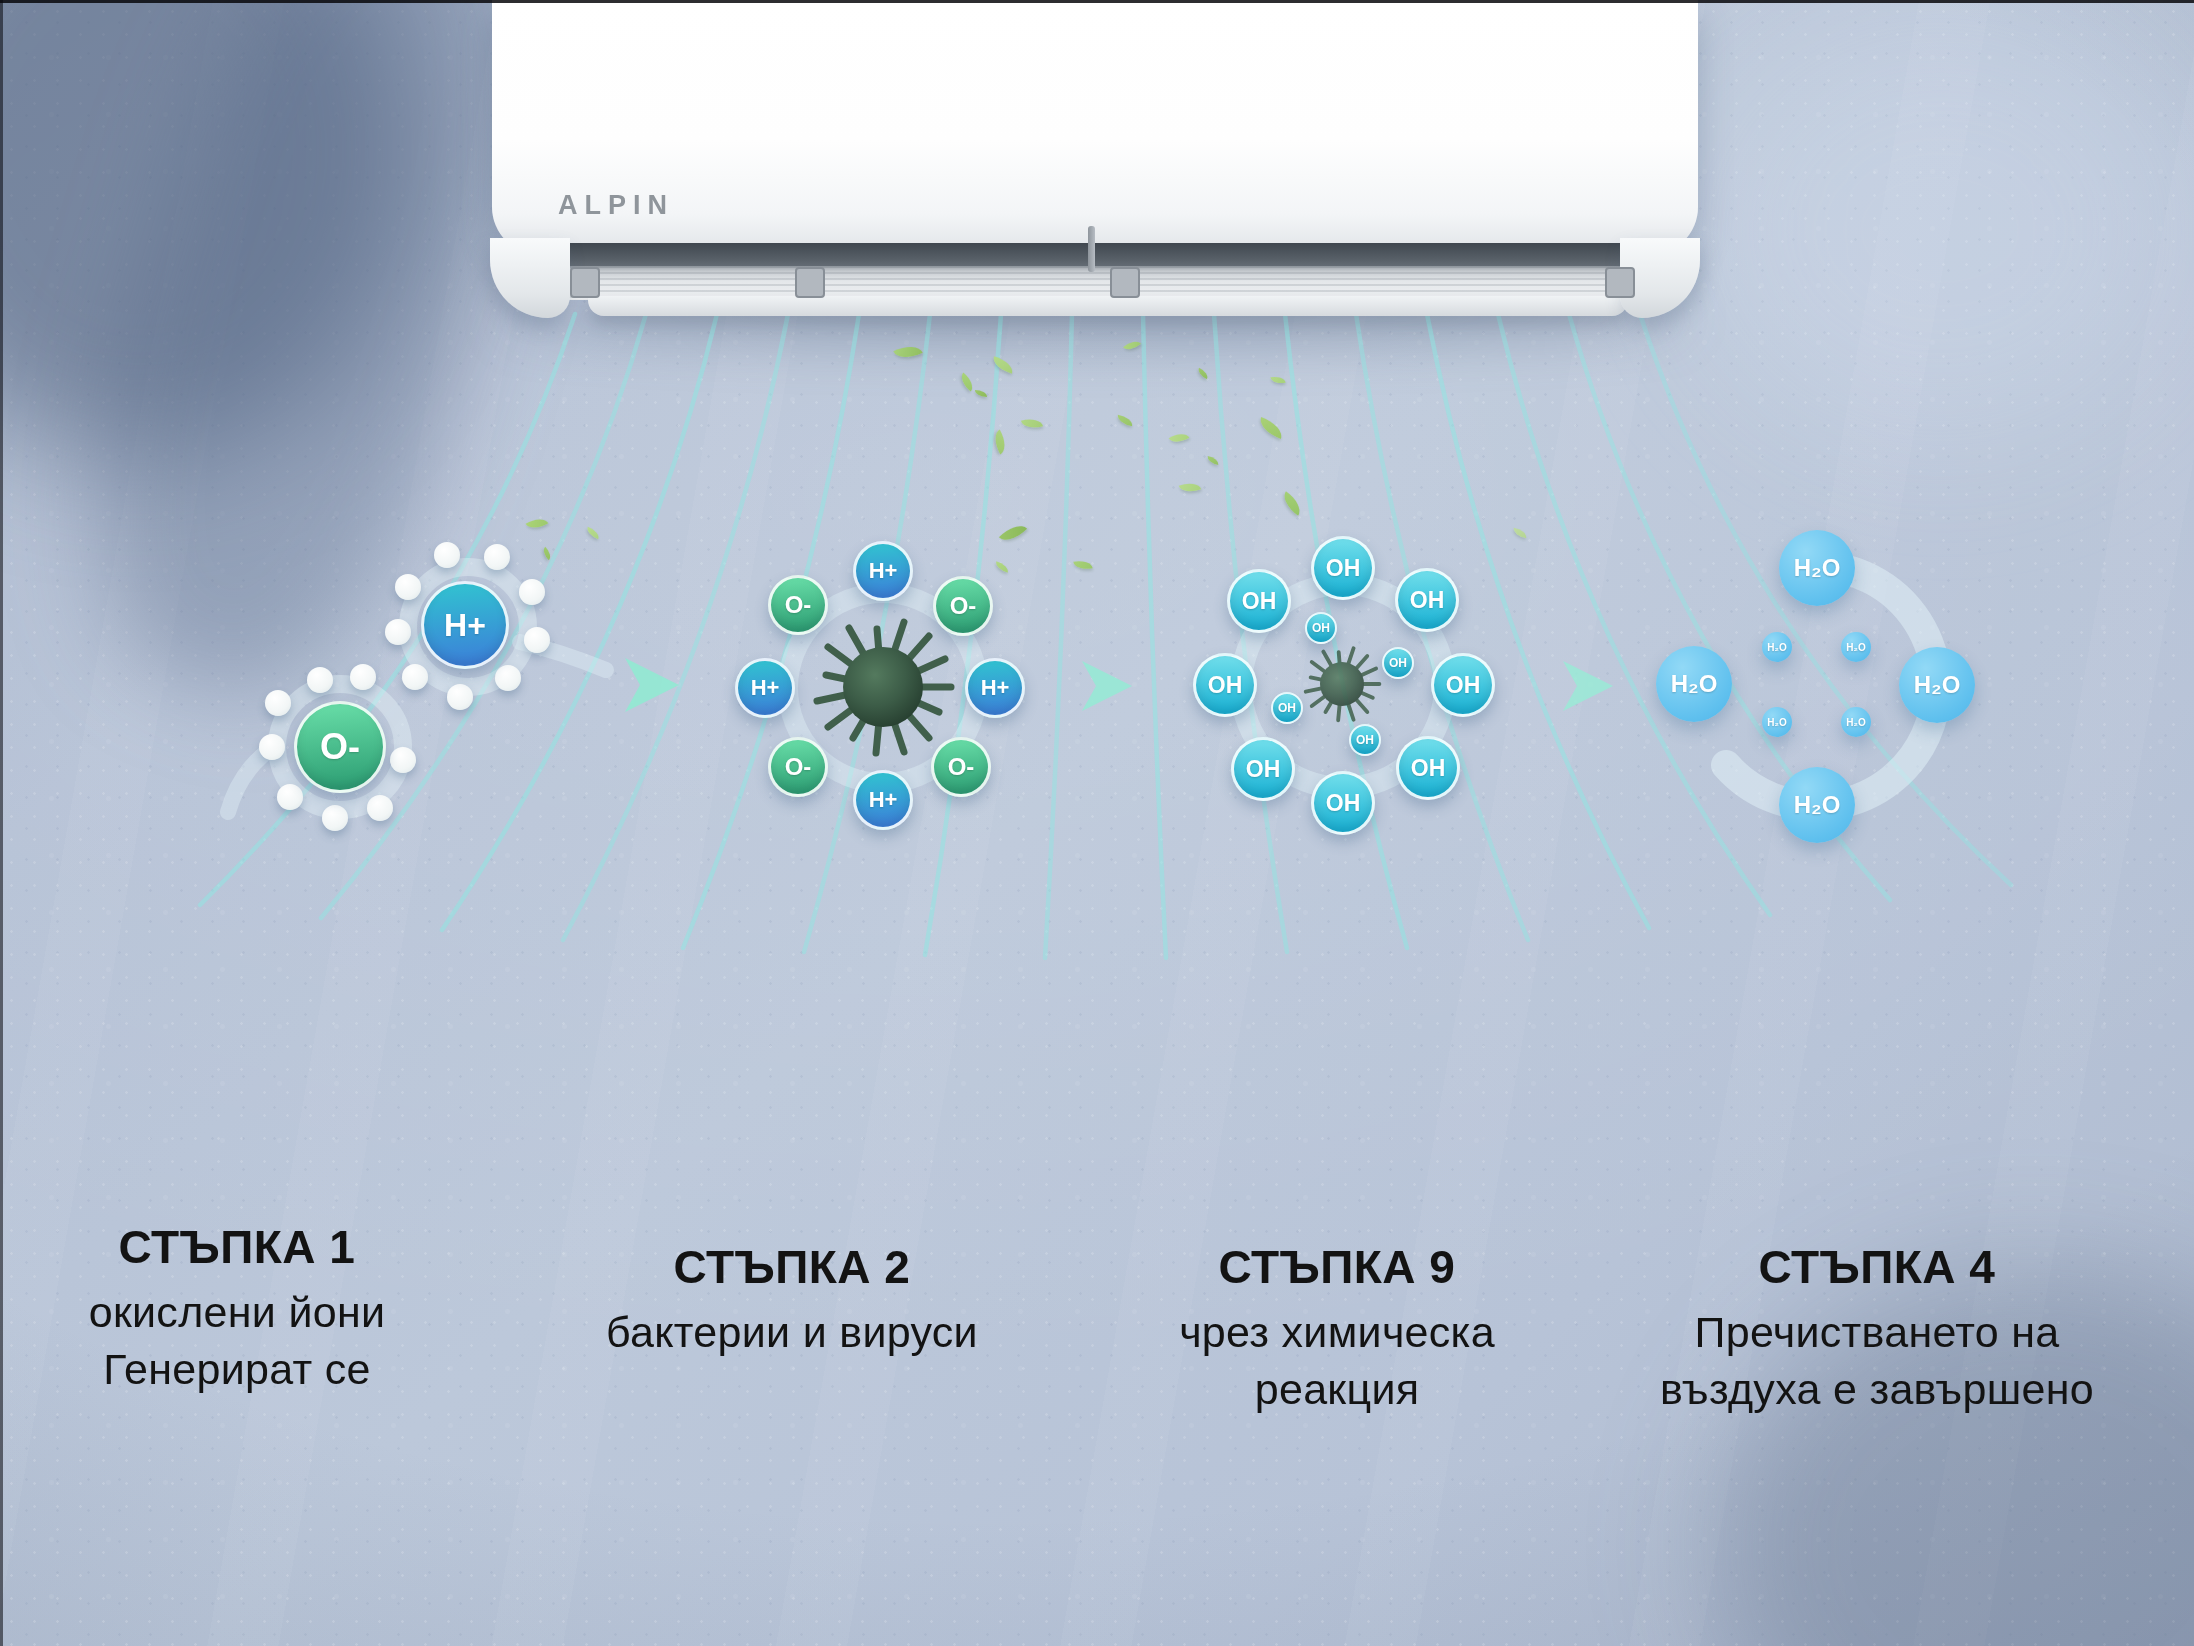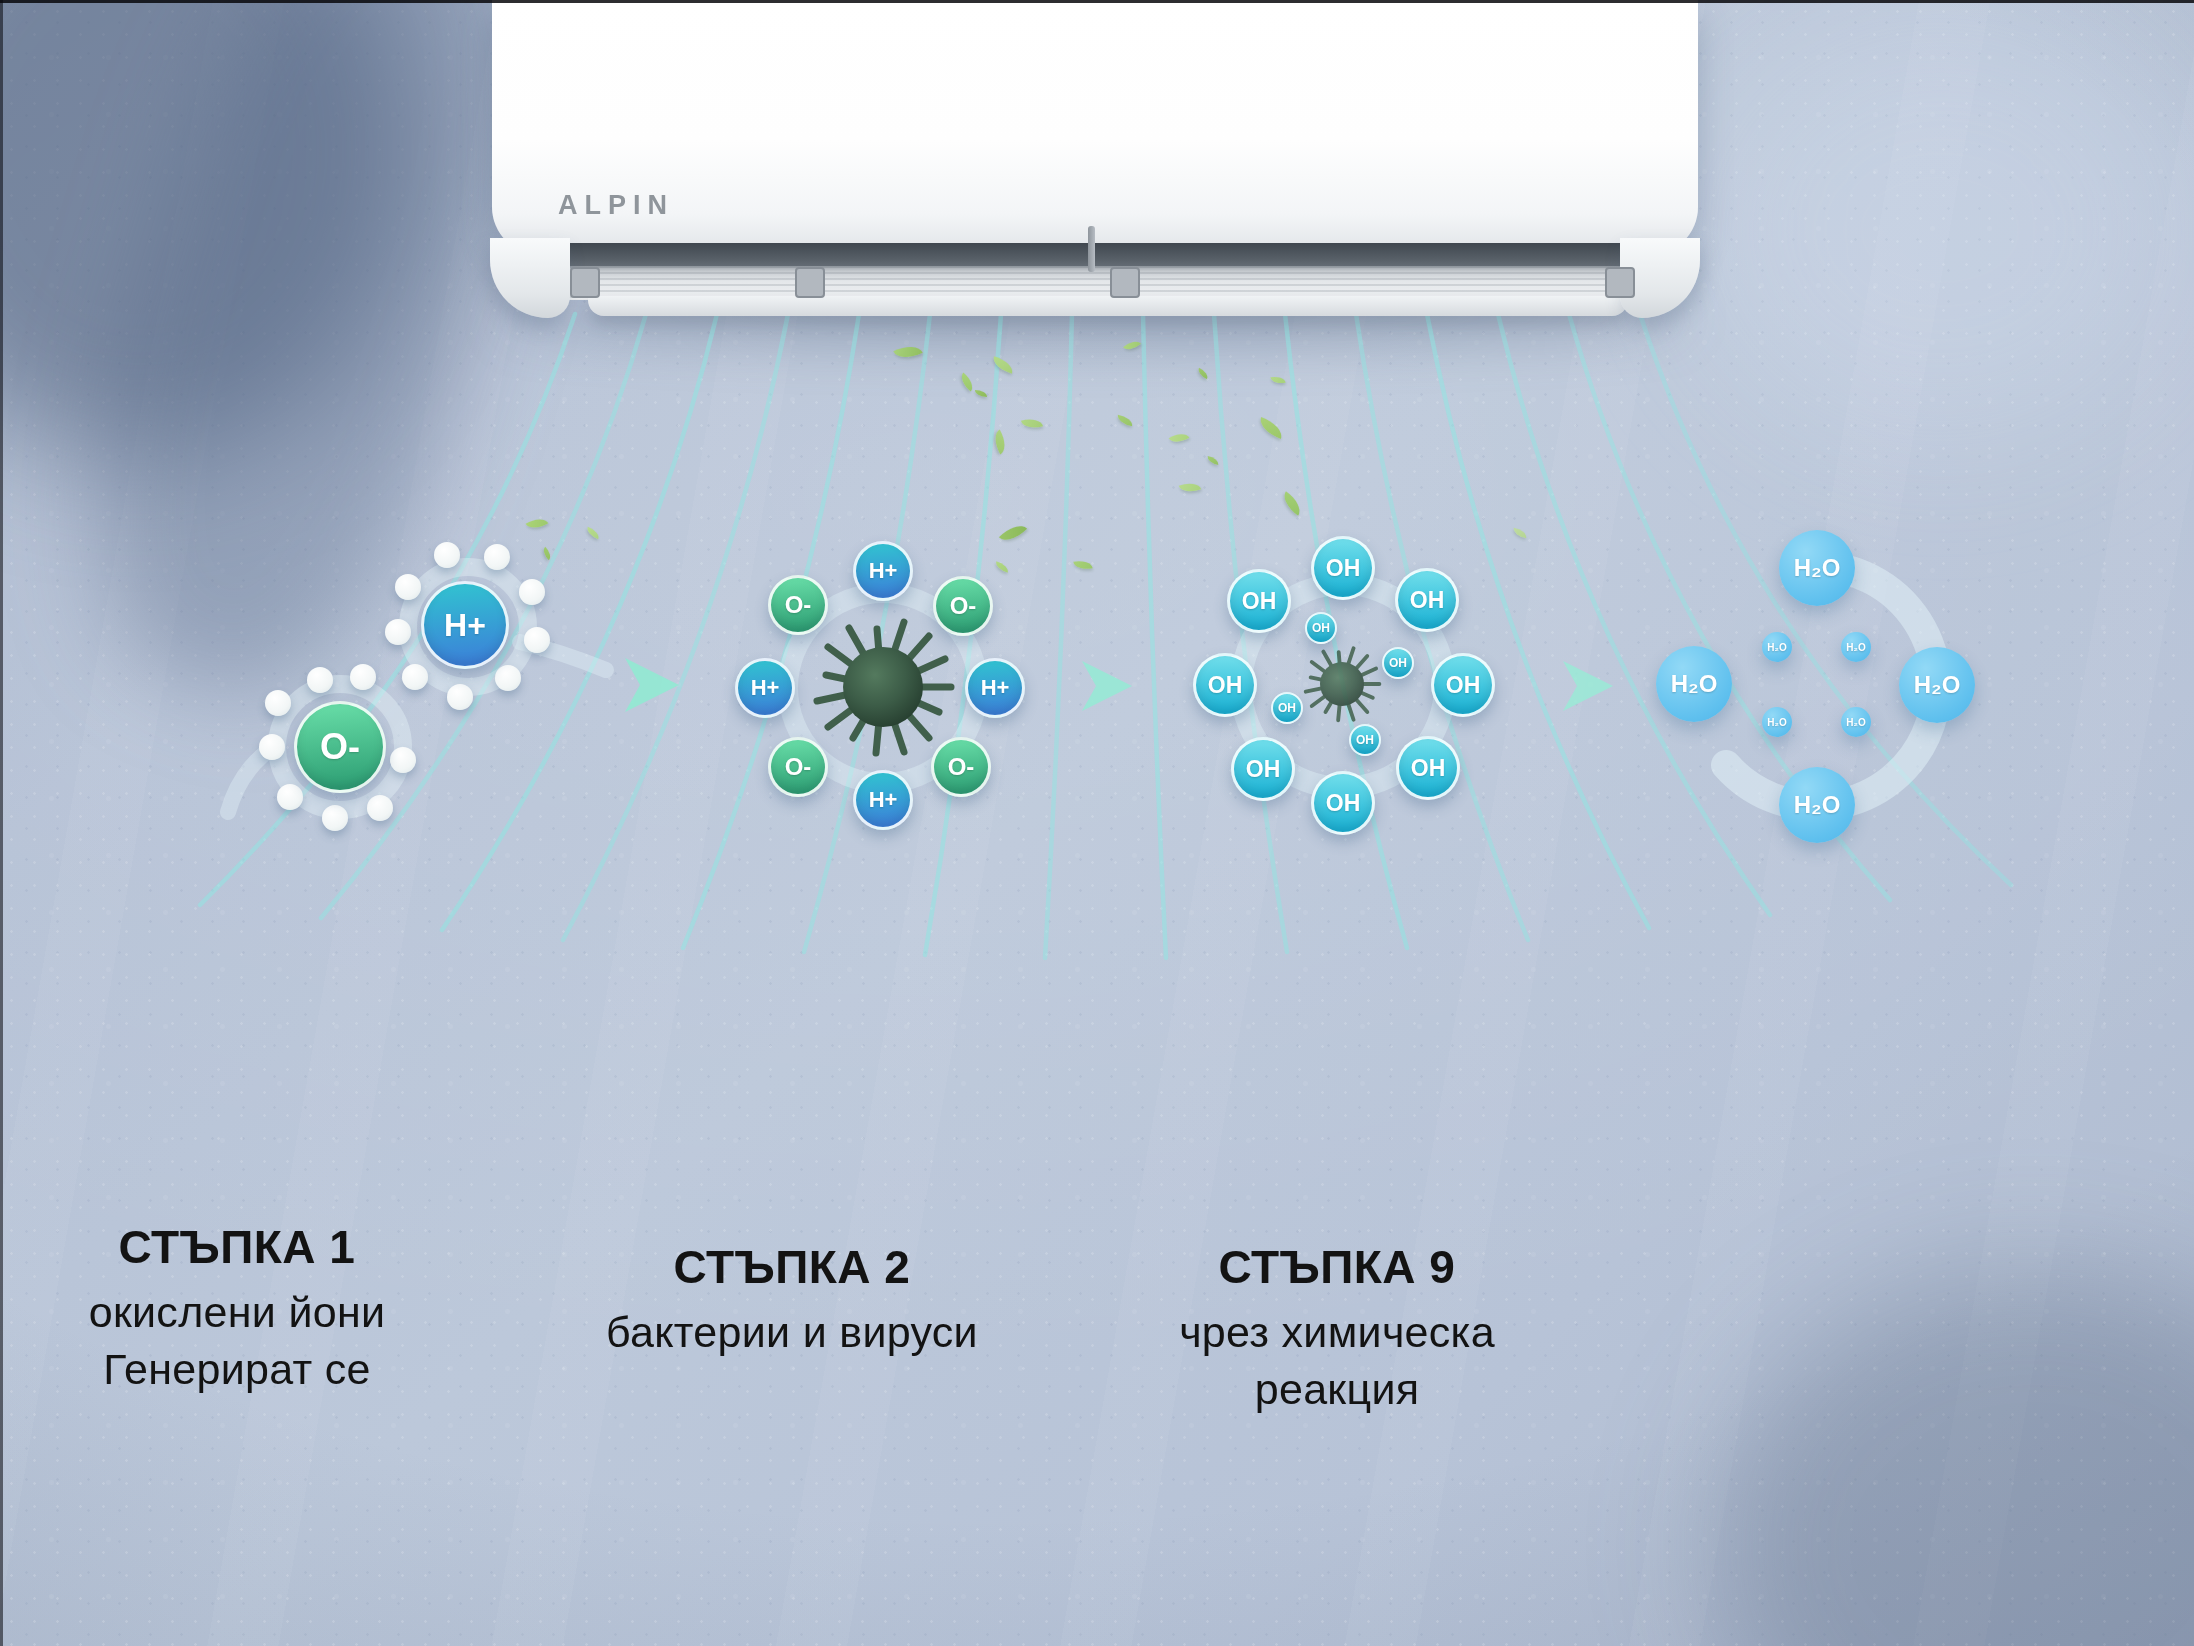--- a/index.html
+++ b/index.html
@@ -264,16 +264,21 @@
   </div>
   <div class="step-text" style="left:792px;top:1240px;">
     <div class="step-title">СТЪПКА 2</div>
     <div class="step-line">бактерии и вируси</div>
   </div>
   <div class="step-text" style="left:1337px;top:1240px;">
     <div class="step-title">СТЪПКА 9</div>
     <div class="step-line">чрез химическа</div>
     <div class="step-line">реакция</div>
   </div>
+  <div class="step-text" style="left:1877px;top:1240px;">
+    <div class="step-title">СТЪПКА 4</div>
+    <div class="step-line">Пречистването на</div>
+    <div class="step-line">въздуха е завършено</div>
+  </div>
 
   <div class="edge-strip-top"></div>
   <div class="edge-strip-left"></div>
 </div>
 
 </body></html>

